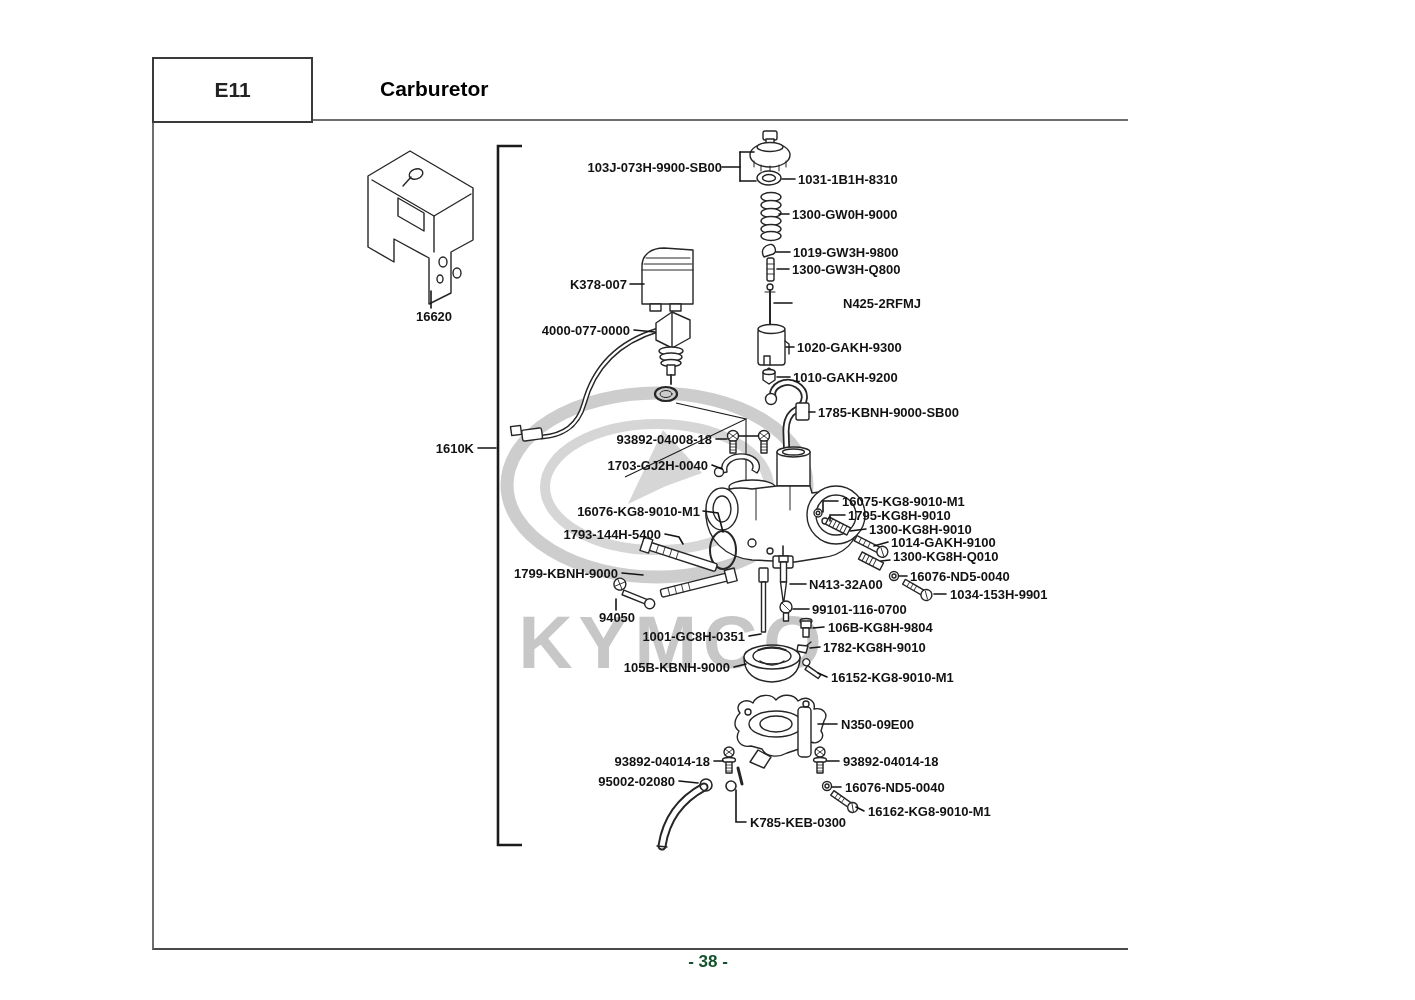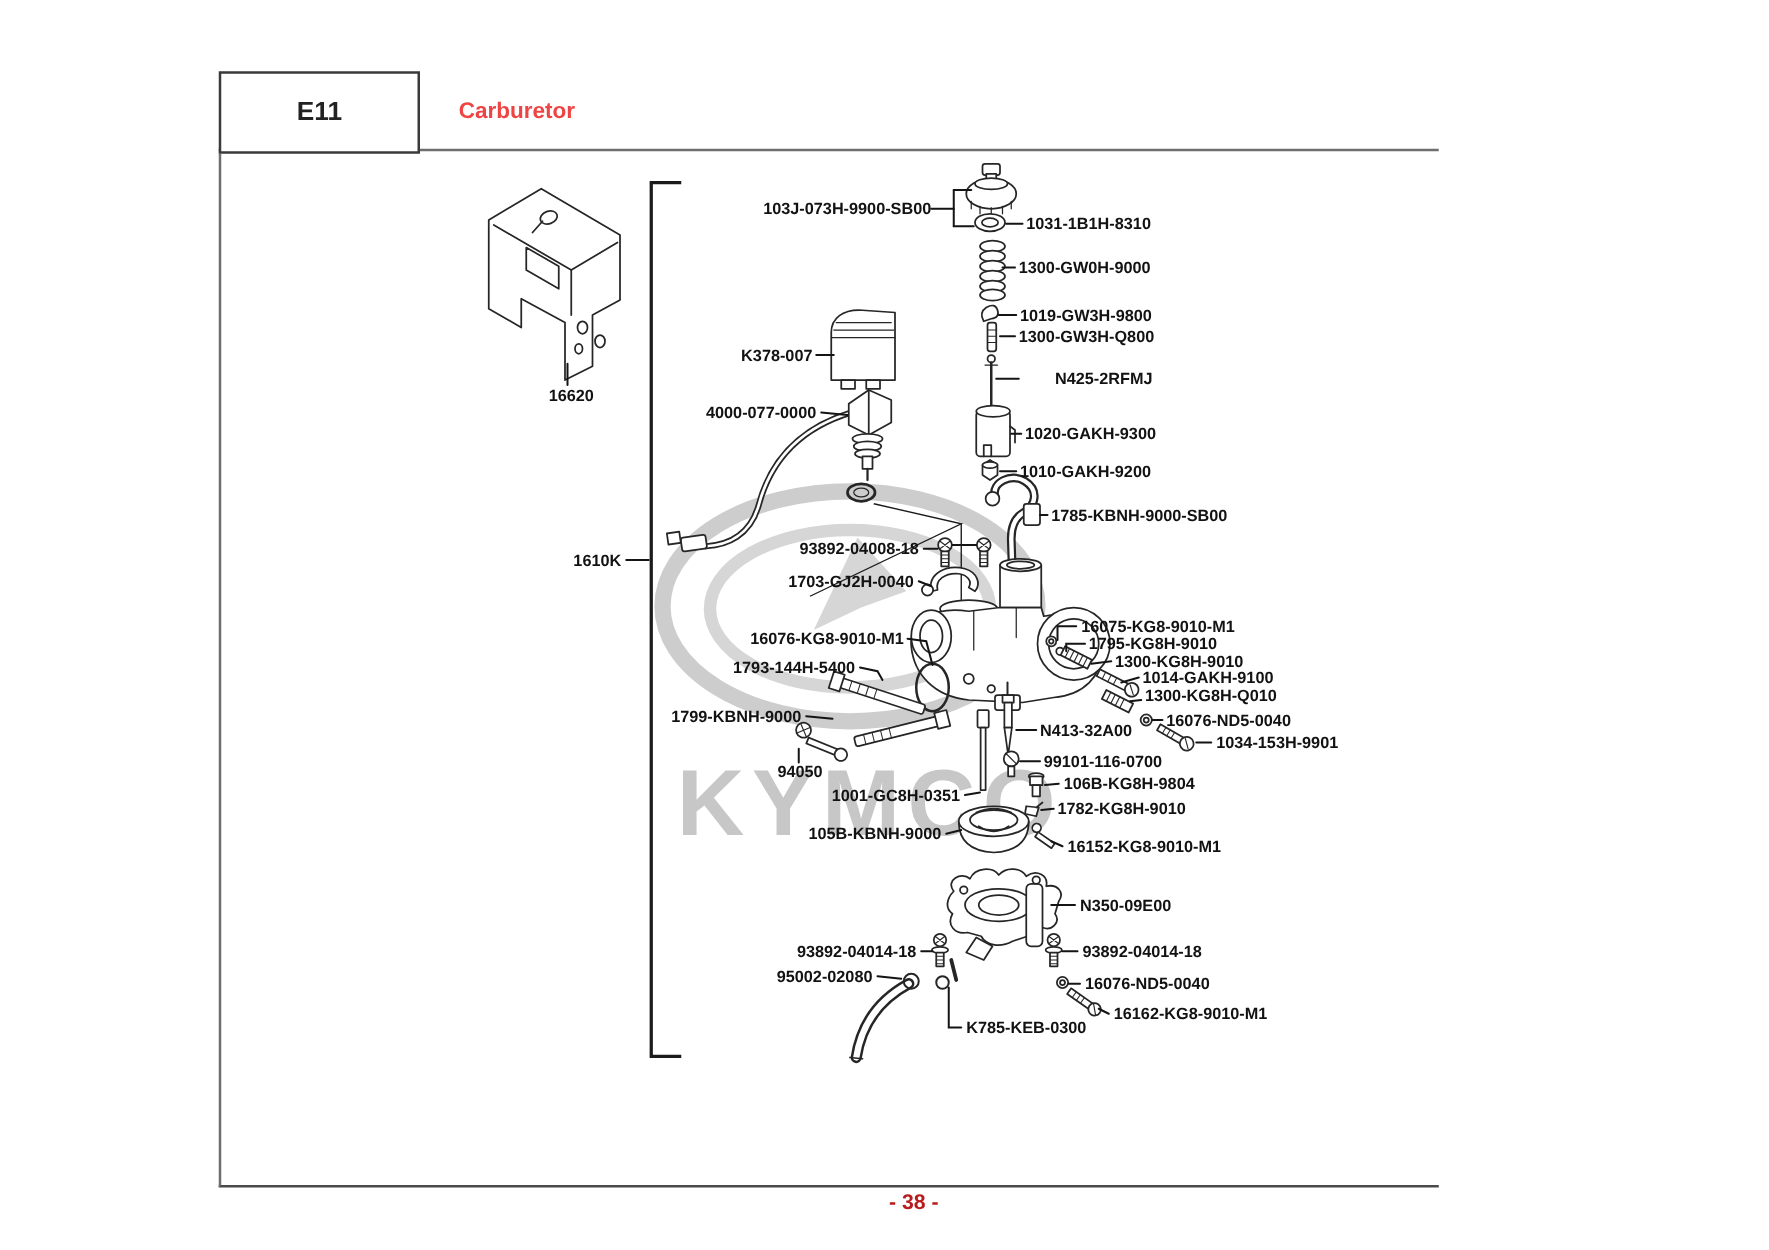--- a/index.html
+++ b/index.html
@@ -1,26 +1,26 @@
 <!DOCTYPE html>
 <html><head>
 <meta charset="utf-8">
 <style>
   html,body{margin:0;padding:0;background:#ffffff;}
   .page{position:relative;width:1128px;height:1000px;background:#fff;overflow:hidden;
-        font-family:"Liberation Sans", sans-serif;margin-left:23px;}
+        font-family:"Liberation Sans", sans-serif;}
   .code-box{position:absolute;left:152px;top:57px;width:157px;height:62px;
         border:2px solid #3a3a3a;background:#fff;display:flex;align-items:center;justify-content:center;
         font-weight:bold;font-size:21px;color:#222;z-index:5;}
   .main-box{position:absolute;left:152px;top:119px;width:1112px;height:827px;
         border:2px solid #6e6e6e;border-bottom-color:#4a4a4a;z-index:1;}
-  .page-title{position:absolute;left:344px;top:89px;transform:translateY(-50%);
-        font-weight:bold;font-size:18px;color:#ef4444;z-index:5;}
+  .page-title{position:absolute;left:380px;top:89px;transform:translateY(-50%);
+        font-weight:bold;font-size:21px;color:#000000;z-index:5;}
   .page-number{position:absolute;left:708px;top:962px;transform:translate(-50%,-50%);
-        font-weight:bold;font-size:17px;color:#b91c1c;z-index:5;}
+        font-weight:bold;font-size:17px;color:#14532d;z-index:5;}
   svg.art{position:absolute;left:0;top:0;z-index:2;}
   #labels-layer{position:absolute;left:0;top:0;width:100%;height:100%;z-index:4;}
   .part-label{position:absolute;white-space:nowrap;font-weight:bold;font-size:13px;color:#121212;
         letter-spacing:0px;}
   .align-left{transform:translate(0,-50%);}
   .align-right{transform:translate(-100%,-50%);}
   .align-center{transform:translate(-50%,-50%);}
 </style>
 </head>
 <body>
@@ -340,21 +340,21 @@
         <polyline points="746,822 736,822 736,790"></polyline>
       </g>
   </svg>
 
   <div id="labels-layer">
       <div class="part-label align-right" style="left: 722px; top: 167px;">103J-073H-9900-SB00</div>
       <div class="part-label align-left" style="left: 798px; top: 179px;">1031-1B1H-8310</div>
       <div class="part-label align-left" style="left: 792px; top: 214px;">1300-GW0H-9000</div>
       <div class="part-label align-left" style="left: 793px; top: 252px;">1019-GW3H-9800</div>
       <div class="part-label align-left" style="left: 792px; top: 269px;">1300-GW3H-Q800</div>
-      <div class="part-label align-left" style="left: 773px; top: 303px; padding-left: 48px;">N425-2RFMJ</div>
+      <div class="part-label align-left" style="left: 795px; top: 303px; padding-left: 48px;">N425-2RFMJ</div>
       <div class="part-label align-right" style="left: 627px; top: 284px;">K378-007</div>
       <div class="part-label align-right" style="left: 630px; top: 330px;">4000-077-0000</div>
       <div class="part-label align-left" style="left: 797px; top: 347px;">1020-GAKH-9300</div>
       <div class="part-label align-left" style="left: 793px; top: 377px;">1010-GAKH-9200</div>
       <div class="part-label align-left" style="left: 818px; top: 412px;">1785-KBNH-9000-SB00</div>
       <div class="part-label align-center" style="left: 434px; top: 316px;">16620</div>
       <div class="part-label align-right" style="left: 474px; top: 448px;">1610K</div>
       <div class="part-label align-right" style="left: 712px; top: 439px;">93892-04008-18</div>
       <div class="part-label align-right" style="left: 708px; top: 465px;">1703-GJ2H-0040</div>
       <div class="part-label align-right" style="left: 700px; top: 511px;">16076-KG8-9010-M1</div>

